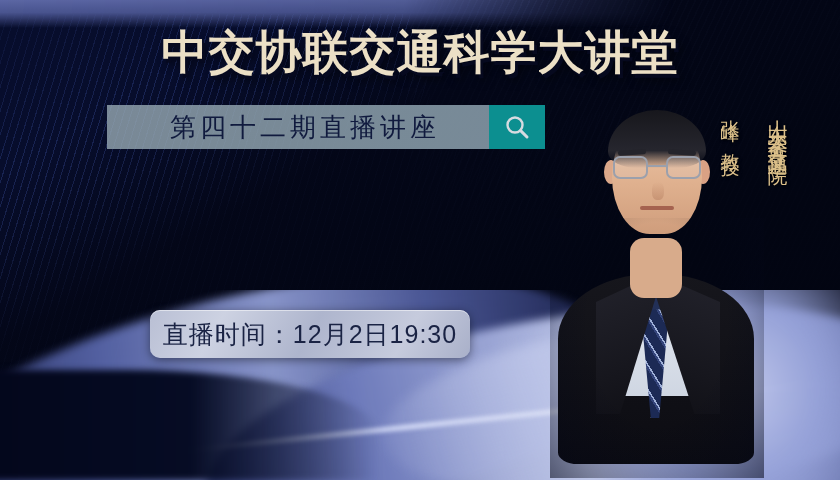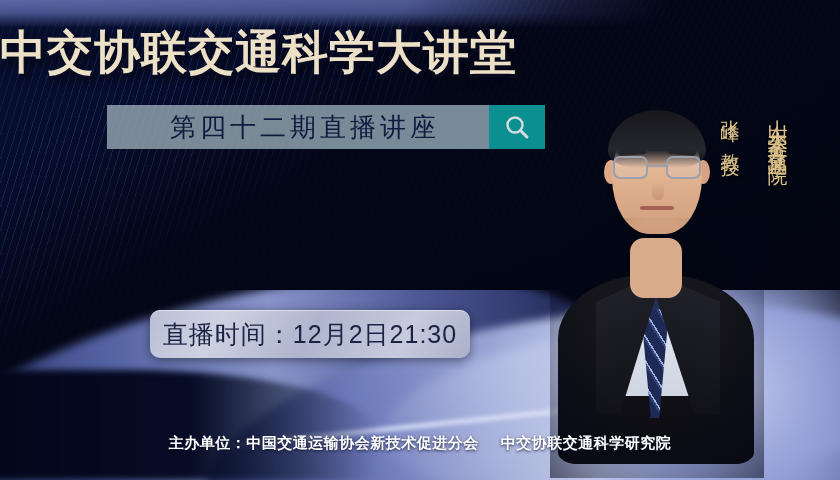--- a/index.html
+++ b/index.html
@@ -151,21 +151,21 @@
   .p-mouth{position:absolute;left:80px;top:108px;width:34px;height:4px;background:#a5624f;border-radius:3px;}
   .p-nose{position:absolute;left:92px;top:84px;width:12px;height:18px;background:linear-gradient(180deg,rgba(200,150,120,0) 0%, rgba(185,130,100,.55) 100%);border-radius:40%;}
   .p-shadow{
     position:absolute;left:-10px;top:120px;width:214px;height:260px;
     background:radial-gradient(ellipse at 50% 40%, rgba(3,6,22,0) 45%, rgba(3,6,22,.55) 100%);
     pointer-events:none;
   }
 
   
   .main-title{
-    position:absolute;left:0;right:0;top:22px;
+    position:absolute;left:0;right:0;top:22px;text-align:center;
     font-size:46px;font-weight:700;letter-spacing:1px;
     color:#ece0c6;
     text-shadow:3px 4px 0 rgba(6,10,32,.95), 5px 6px 10px rgba(0,0,0,.6);
     white-space:nowrap;
   }
 
   .subtitle-bar{
     position:absolute;left:107px;top:105px;width:438px;height:44px;
     display:flex;align-items:center;
     background:linear-gradient(100deg, rgba(150,168,178,.80) 0%, rgba(140,160,172,.86) 55%, rgba(132,152,166,.9) 100%);
@@ -266,22 +266,19 @@
     <div class="subtitle-text">第四十二期直播讲座</div>
     <div class="search-box">
       <svg width="28" height="28" viewBox="0 0 28 28" aria-hidden="true">
         <circle cx="12" cy="12" r="7.5" fill="none" stroke="#d6dbe0" stroke-width="2.4"></circle>
         <line x1="17.6" y1="17.6" x2="24" y2="24" stroke="#d6dbe0" stroke-width="3" stroke-linecap="round"></line>
       </svg>
     </div>
   </div>
 
 
-  <div class="time-pill">直播时间：12月2日21:30</div>
+  <div class="time-pill">直播时间：12月2日19:30</div>
 
   <div class="vtext vtext-org">山东大学齐鲁交通学院</div>
   <div class="vtext vtext-name">张峰　教授</div>
 
-  <div class="footer">
-    <span>主办单位：</span><span>中国交通运输协会新技术促进分会</span><span class="gap"></span><span>中交协联交通科学研究院</span>
-  </div>
 
 </div>
 
 </body></html>

